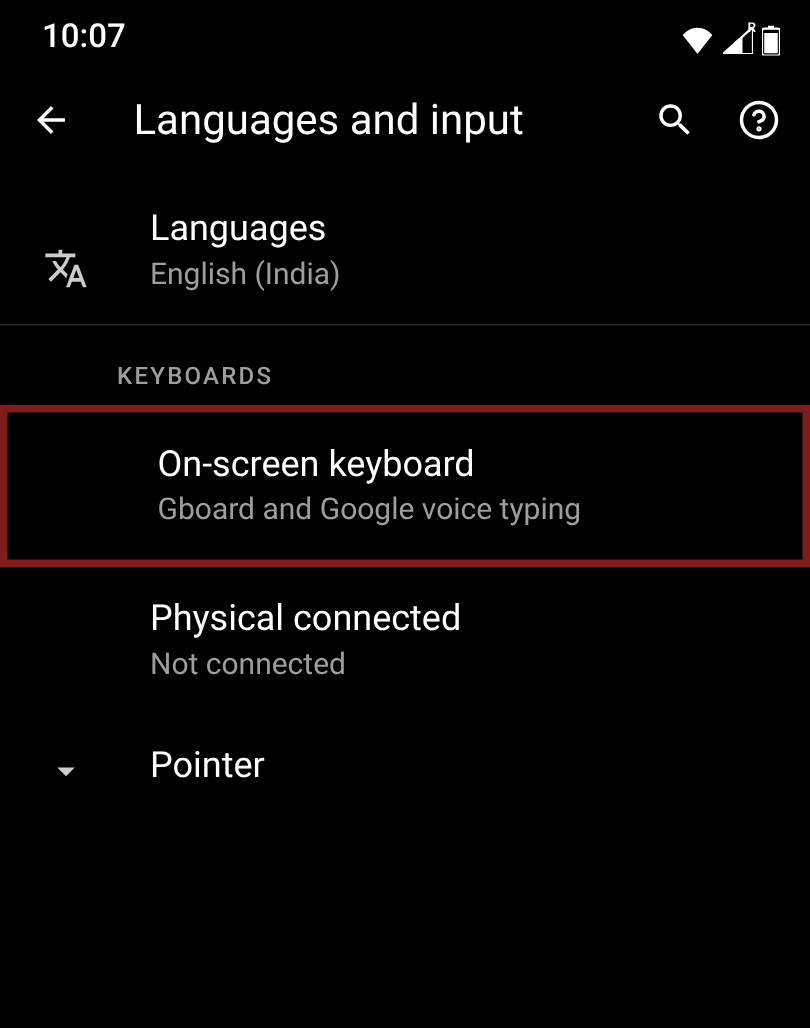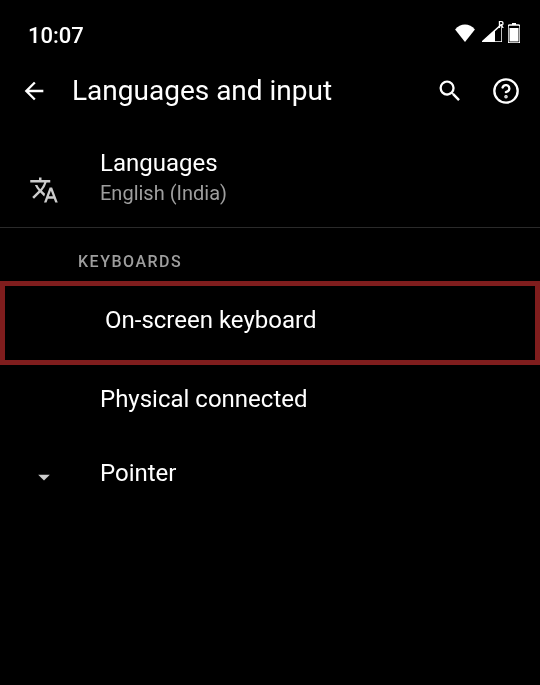--- a/index.html
+++ b/index.html
@@ -12,35 +12,35 @@
       height: 685px;
       background: #000;
       color: #fff;
       font-family: Roboto, -apple-system, BlinkMacSystemFont, "Segoe UI", Arial, sans-serif;
       overflow: hidden;
       position: relative;
     }
     .status-bar {
       display: flex;
       justify-content: space-between;
-      align-items: flex-start;
-      padding: 23px 20px 8px 28px;
+      align-items: flex-end;
+      padding: 12px 20px 8px 28px;
       font-size: 22px;
       font-weight: 500;
     }
     .status-right {
       display: flex;
       align-items: center;
       gap: 6px;
     }
     .app-bar {
       display: flex;
       align-items: center;
       padding: 18px 20px 22px 20px;
-      gap: 24px;
+      gap: 41px;
     }
     .app-bar-title {
       font-size: 28px;
       font-weight: 400;
       flex: 1;
     }
     .app-bar-actions {
       display: flex;
       align-items: center;
       gap: 28px;
@@ -164,26 +164,28 @@
   </div>
 </div>
 
 <div class="divider"></div>
 
 <div class="section-header">KEYBOARDS</div>
 
 <div class="list-item no-icon highlighted">
   <div class="list-content">
     <div class="item-title">On-screen keyboard</div>
+    <div class="item-subtitle">Gboard and Google voice typing</div>
   </div>
 </div>
 
 <div class="list-item no-icon">
   <div class="list-content">
     <div class="item-title">Physical connected</div>
+    <div class="item-subtitle">Not connected</div>
   </div>
 </div>
 
 <div class="list-item with-icon">
   <div class="list-icon">
     <span>
       <svg width="28" height="28" viewBox="0 0 24 24" fill="#ccc">
           <path d="M7 10l5 5 5-5z"></path>
         </svg>
     </span>

